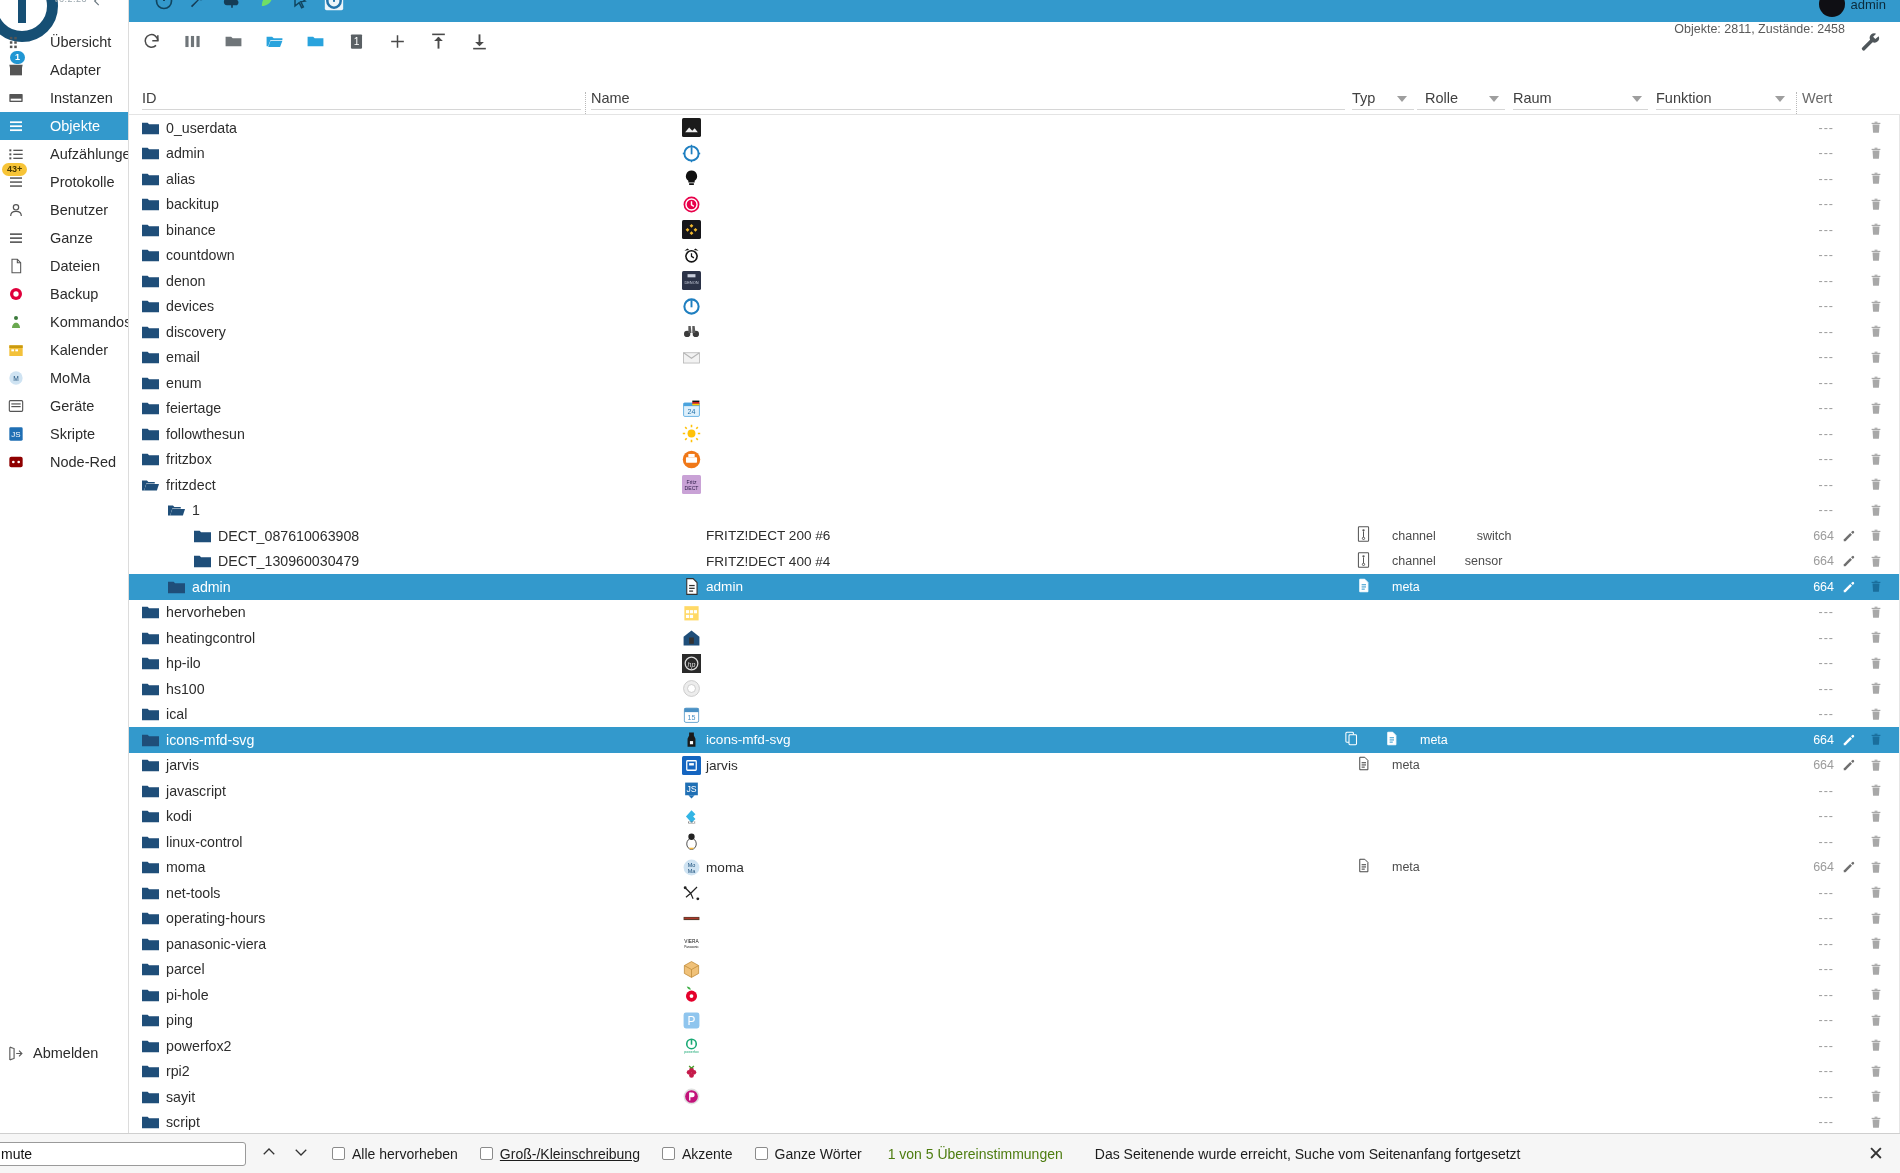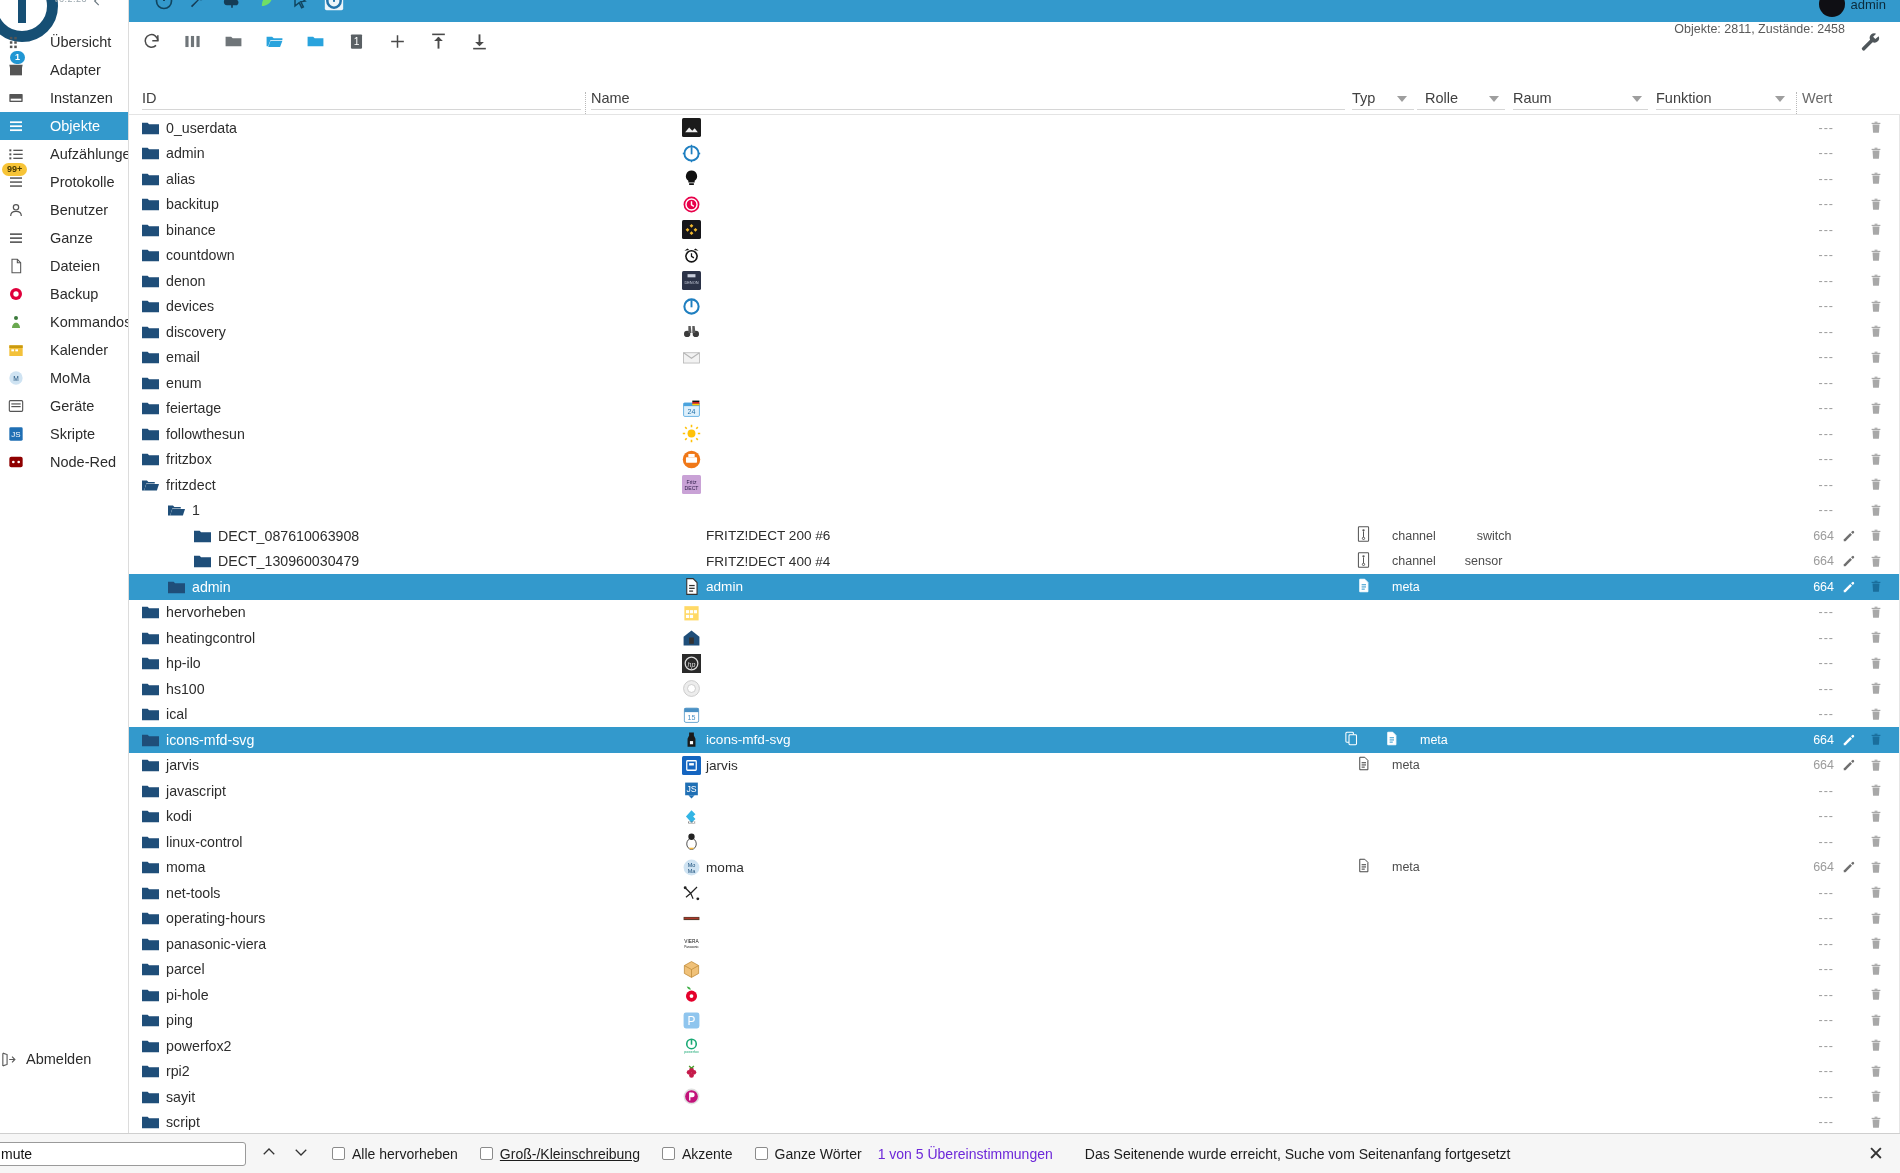--- a/index.html
+++ b/index.html
@@ -32,22 +32,22 @@
   .nav-item{ position:relative; display:flex; align-items:center; height:28px;
     padding-left:7px; gap:26px; cursor:pointer; }
   .nav-item.active{ background:#3399cc; }
   .nav-item.active .nav-label{ color:#fff; }
   .nav-ic{ width:17px; height:17px; flex:0 0 17px; display:flex; align-items:center;
     justify-content:center; }
   .nav-label{ font-size:14.5px; color:#2c2c2c; white-space:nowrap; }
   .badge{ position:absolute; left:10px; top:-5px; background:#2196d3; color:#fff;
     font-size:9px; border-radius:9px; padding:1px 5px; line-height:11px; font-weight:600; z-index:3;}
   .badge.warn{ background:#f7c437; color:#4a3a00; left:2px; }
-  .nav-logout{ position:absolute; left:0; top:1045px; display:flex; align-items:center;
-    gap:9px; padding-left:0; height:28px; cursor:pointer;}
+  .nav-logout{ position:absolute; left:0; top:1045px; display:flex; align-items:flex-start;
+    gap:9px; padding-left:7px; height:28px; cursor:pointer;}
 
   
   .main{ position:absolute; left:129px; top:22px; right:0; bottom:40px; background:#fff; }
   .toolbar{ position:absolute; left:0; top:0; right:0; height:42px; border-bottom:0px; }
   .tool-icons{ position:absolute; left:13px; top:10px; display:flex; align-items:center; gap:22px;}
   .ti{ width:19px; height:19px; cursor:pointer; display:flex; align-items:center; justify-content:center;}
   .stat{ position:absolute; right:55px; top:42px; font-size:12.5px; color:#5a5a5a;
     transform:translateY(-42px); white-space:nowrap;}
   .wrench{ position:absolute; right:18px; top:10px; width:22px; height:22px; cursor:pointer;}
 
@@ -83,21 +83,21 @@
   .findbar{ position:absolute; left:0; bottom:0; width:1900px; height:40px;
     background:#f6f6f6; border-top:1px solid #cfcfcf; display:flex; align-items:center;
     font-size:14px; color:#1c1c1c; }
   .find-input{ width:252px; height:24px; margin-left:-6px; border:1px solid #9a9a9a;
     border-radius:3px; background:#fff; padding:2px 6px; font-size:14px;
     font-family:"Liberation Sans", sans-serif; color:#111;}
   .find-nav{ display:flex; gap:14px; margin-left:14px; }
   .cbx{ display:flex; align-items:center; gap:7px; margin-left:22px; }
   .cbx .box{ width:13px;height:13px;border:1px solid #8b8b8b;background:#fff;border-radius:2px;}
   .u{ text-decoration:underline; }
-  .findstat{ margin-left:16px; color:#6d28d9; white-space:nowrap;}
+  .findstat{ margin-left:26px; color:#4d7c0f; white-space:nowrap;}
   .findmsg{ margin-left:32px; color:#1c1c1c; white-space:nowrap;}
   .findclose{ position:absolute; right:16px; font-size:19px; color:#333; cursor:pointer;}
 
   
   .rightline{ position:absolute; right:0; top:92px; bottom:0; width:1px; background:#e6e6e6;}
 </style>
 </head>
 <body>
 
 <div id="app">
@@ -164,21 +164,21 @@
                 <rect x="2" y="17" width="3" height="3"></rect>
                 <rect x="8" y="5.5" width="14" height="2"></rect>
                 <rect x="8" y="11.5" width="14" height="2"></rect>
                 <rect x="8" y="17.5" width="14" height="2"></rect>
               </g>
             </svg>
           </span>
           <span class="nav-label">Aufzählungen</span>
         </div>
         <div class="nav-item">
-          <span class="badge warn">99+</span>
+          <span class="badge warn">43+</span>
           <span class="nav-ic">
             <svg viewBox="0 0 24 24" width="16" height="16">
               <g fill="#555">
                 <rect x="3" y="5" width="18" height="2.2"></rect>
                 <rect x="3" y="11" width="18" height="2.2"></rect>
                 <rect x="3" y="17" width="18" height="2.2"></rect>
               </g>
             </svg>
           </span>
           <span class="nav-label">Protokolle</span>

